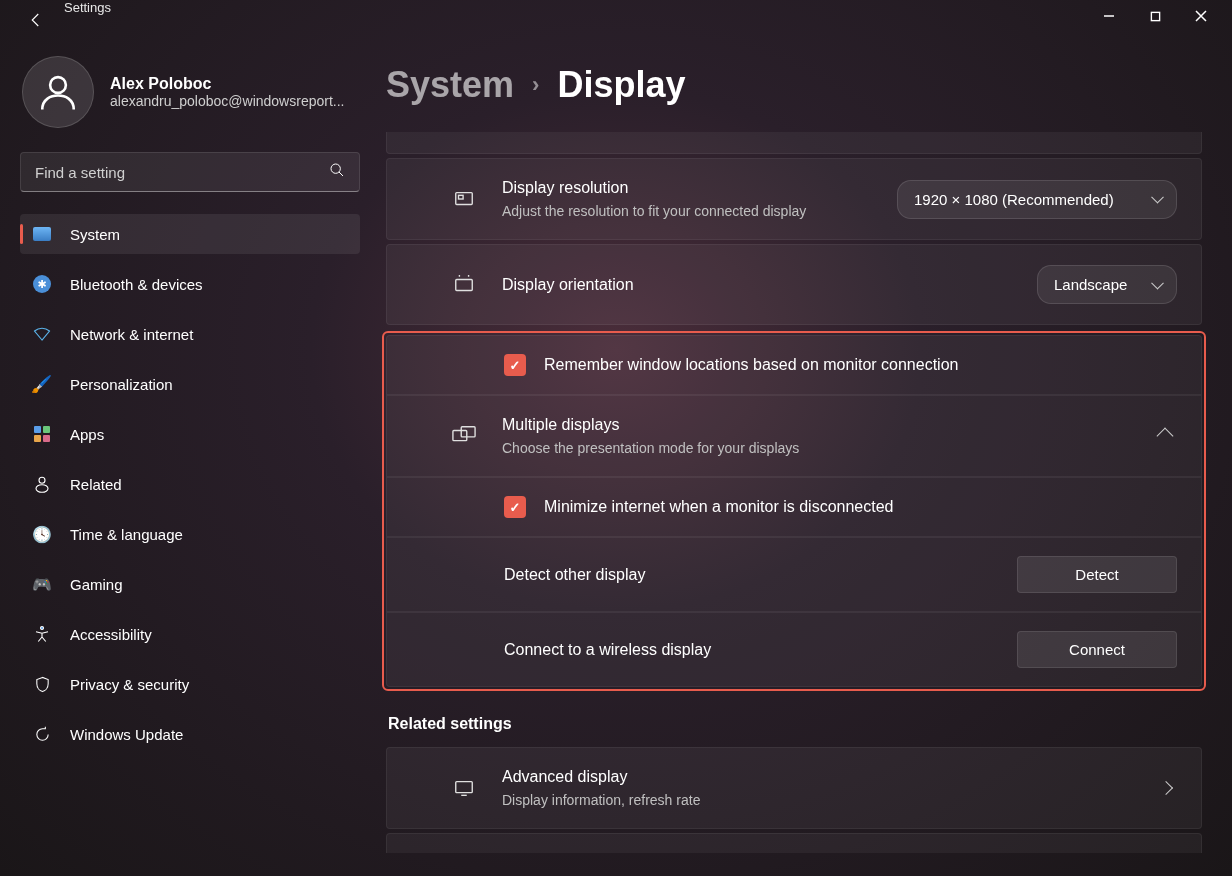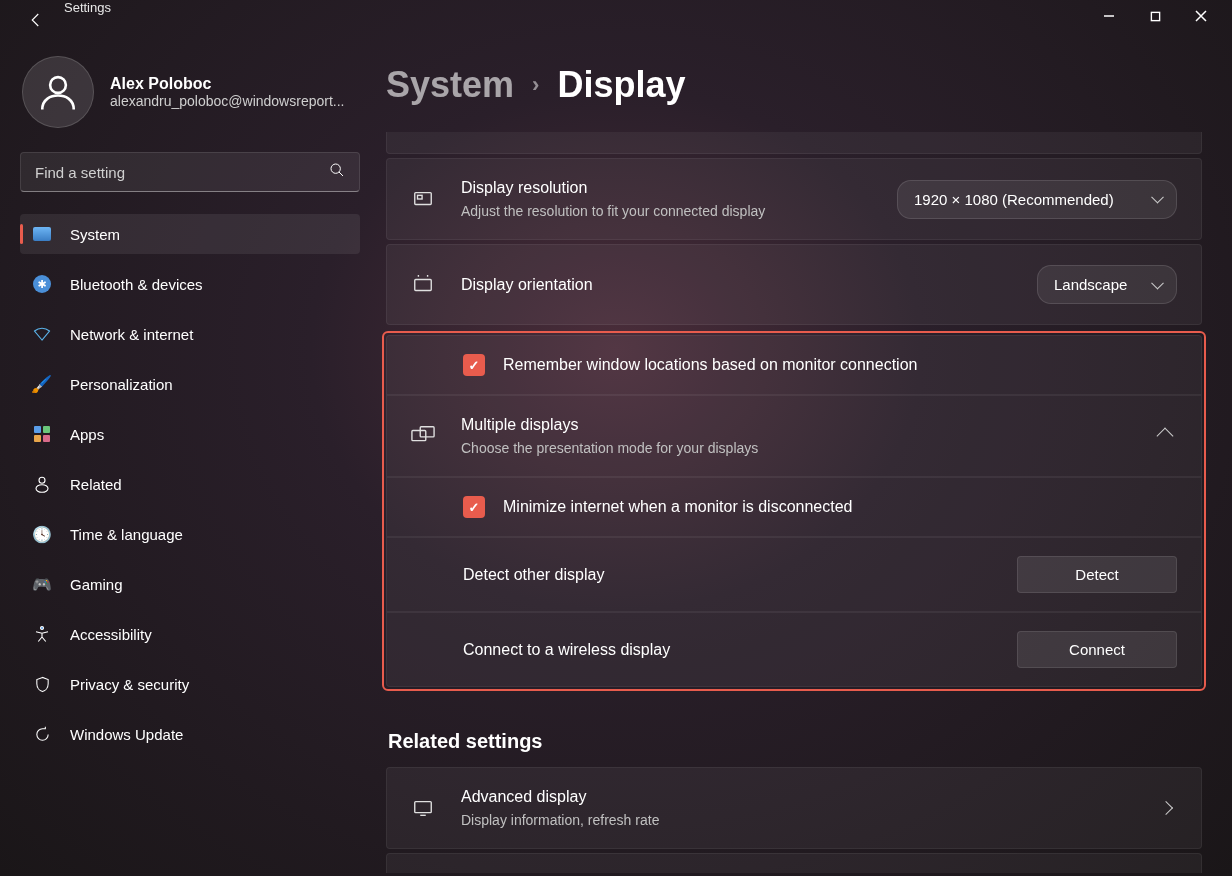--- a/index.html
+++ b/index.html
@@ -41,21 +41,21 @@
 .icon-apps { display: grid; grid-template-columns: 1fr 1fr; gap: 2px; width: 16px; height: 16px; }
 .icon-apps span { background: #8a9ab0; border-radius: 1px; }
 .icon-apps span:nth-child(1){ background:#5a9de8; } .icon-apps span:nth-child(2){ background:#6ac67a; } .icon-apps span:nth-child(3){ background:#e8a54a; } .icon-apps span:nth-child(4){ background:#d86a8a; }
 
 
 .breadcrumb { display: flex; align-items: center; font-size: 36px; font-weight: 600; margin-bottom: 26px; padding-top: 8px; }
 .breadcrumb .parent { color: rgba(255,255,255,0.6); }
 .breadcrumb .chev { color: rgba(255,255,255,0.5); font-size: 22px; margin: 0 18px; }
 
 
-.card { background: rgba(255,255,255,0.05); border: 1px solid rgba(255,255,255,0.06); border-radius: 4px; margin-bottom: 4px; }
+.card { background: rgba(255,255,255,0.05); border: 1px solid rgba(255,255,255,0.06); border-radius: 4px; margin-bottom: 4px; padding-left: 41px; }
 .card-partial { height: 22px; border-top: none; border-top-left-radius: 0; border-top-right-radius: 0; margin-bottom: 4px; }
 .card-row { display: flex; align-items: center; padding: 20px 24px; min-height: 70px; }
 .card-icon { width: 24px; margin-right: 26px; display:flex; align-items:center; justify-content:center; color: #e0e0e0; flex-shrink: 0; }
 .card-text { flex: 1; }
 .card-title { font-size: 16px; }
 .card-sub { font-size: 14px; color: #c0c0c0; margin-top: 6px; }
 
 .dropdown { background: rgba(255,255,255,0.07); border: 1px solid rgba(255,255,255,0.12); border-radius: 14px; padding: 10px 38px 10px 16px; font-size: 15px; position: relative; cursor: pointer; min-width: 140px; }
 .dropdown.wide { min-width: 280px; }
 .dropdown::after { content: ''; position: absolute; right: 14px; top: 50%; width: 8px; height: 8px; border-right: 1.5px solid #ccc; border-bottom: 1.5px solid #ccc; transform: translateY(-70%) rotate(45deg); }
@@ -67,21 +67,21 @@
 .sub-card { border-top: 1px solid rgba(255,255,255,0.06); }
 .sub-row { display: flex; align-items: center; padding: 18px 24px 18px 76px; }
 .checkbox { width: 22px; height: 22px; background: #e85c4d; border-radius: 4px; display: flex; align-items: center; justify-content: center; margin-right: 18px; flex-shrink: 0; }
 .checkbox::before { content: '✓'; color: #fff; font-size: 13px; font-weight: bold; }
 .sub-label { font-size: 16px; flex: 1; }
 .action-btn { background: rgba(255,255,255,0.09); border: 1px solid rgba(255,255,255,0.1); border-radius: 4px; padding: 9px 0; width: 160px; text-align: center; font-size: 15px; cursor: pointer; }
 
 .chev-up { width: 12px; height: 12px; border-right: 1.5px solid #ccc; border-top: 1.5px solid #ccc; transform: rotate(-45deg); margin-right: 6px; }
 .chev-right { width: 10px; height: 10px; border-right: 1.5px solid #ccc; border-top: 1.5px solid #ccc; transform: rotate(45deg); margin-right: 6px; }
 
-.section-heading { font-size: 20px; font-weight: 600; margin: 39px 0 14px 2px; }
+.section-heading { font-size: 16px; font-weight: 600; margin: 24px 0 14px 2px; }
 
 svg { stroke: currentColor; fill: none; stroke-width: 1.5; }
 </style>
 </head>
 <body>
 
 <div class="titlebar">
   <div class="back-btn">
     <svg width="18" height="18" viewBox="0 0 24 24">
         <path d="M15 4 L7 12 L15 20"></path>

